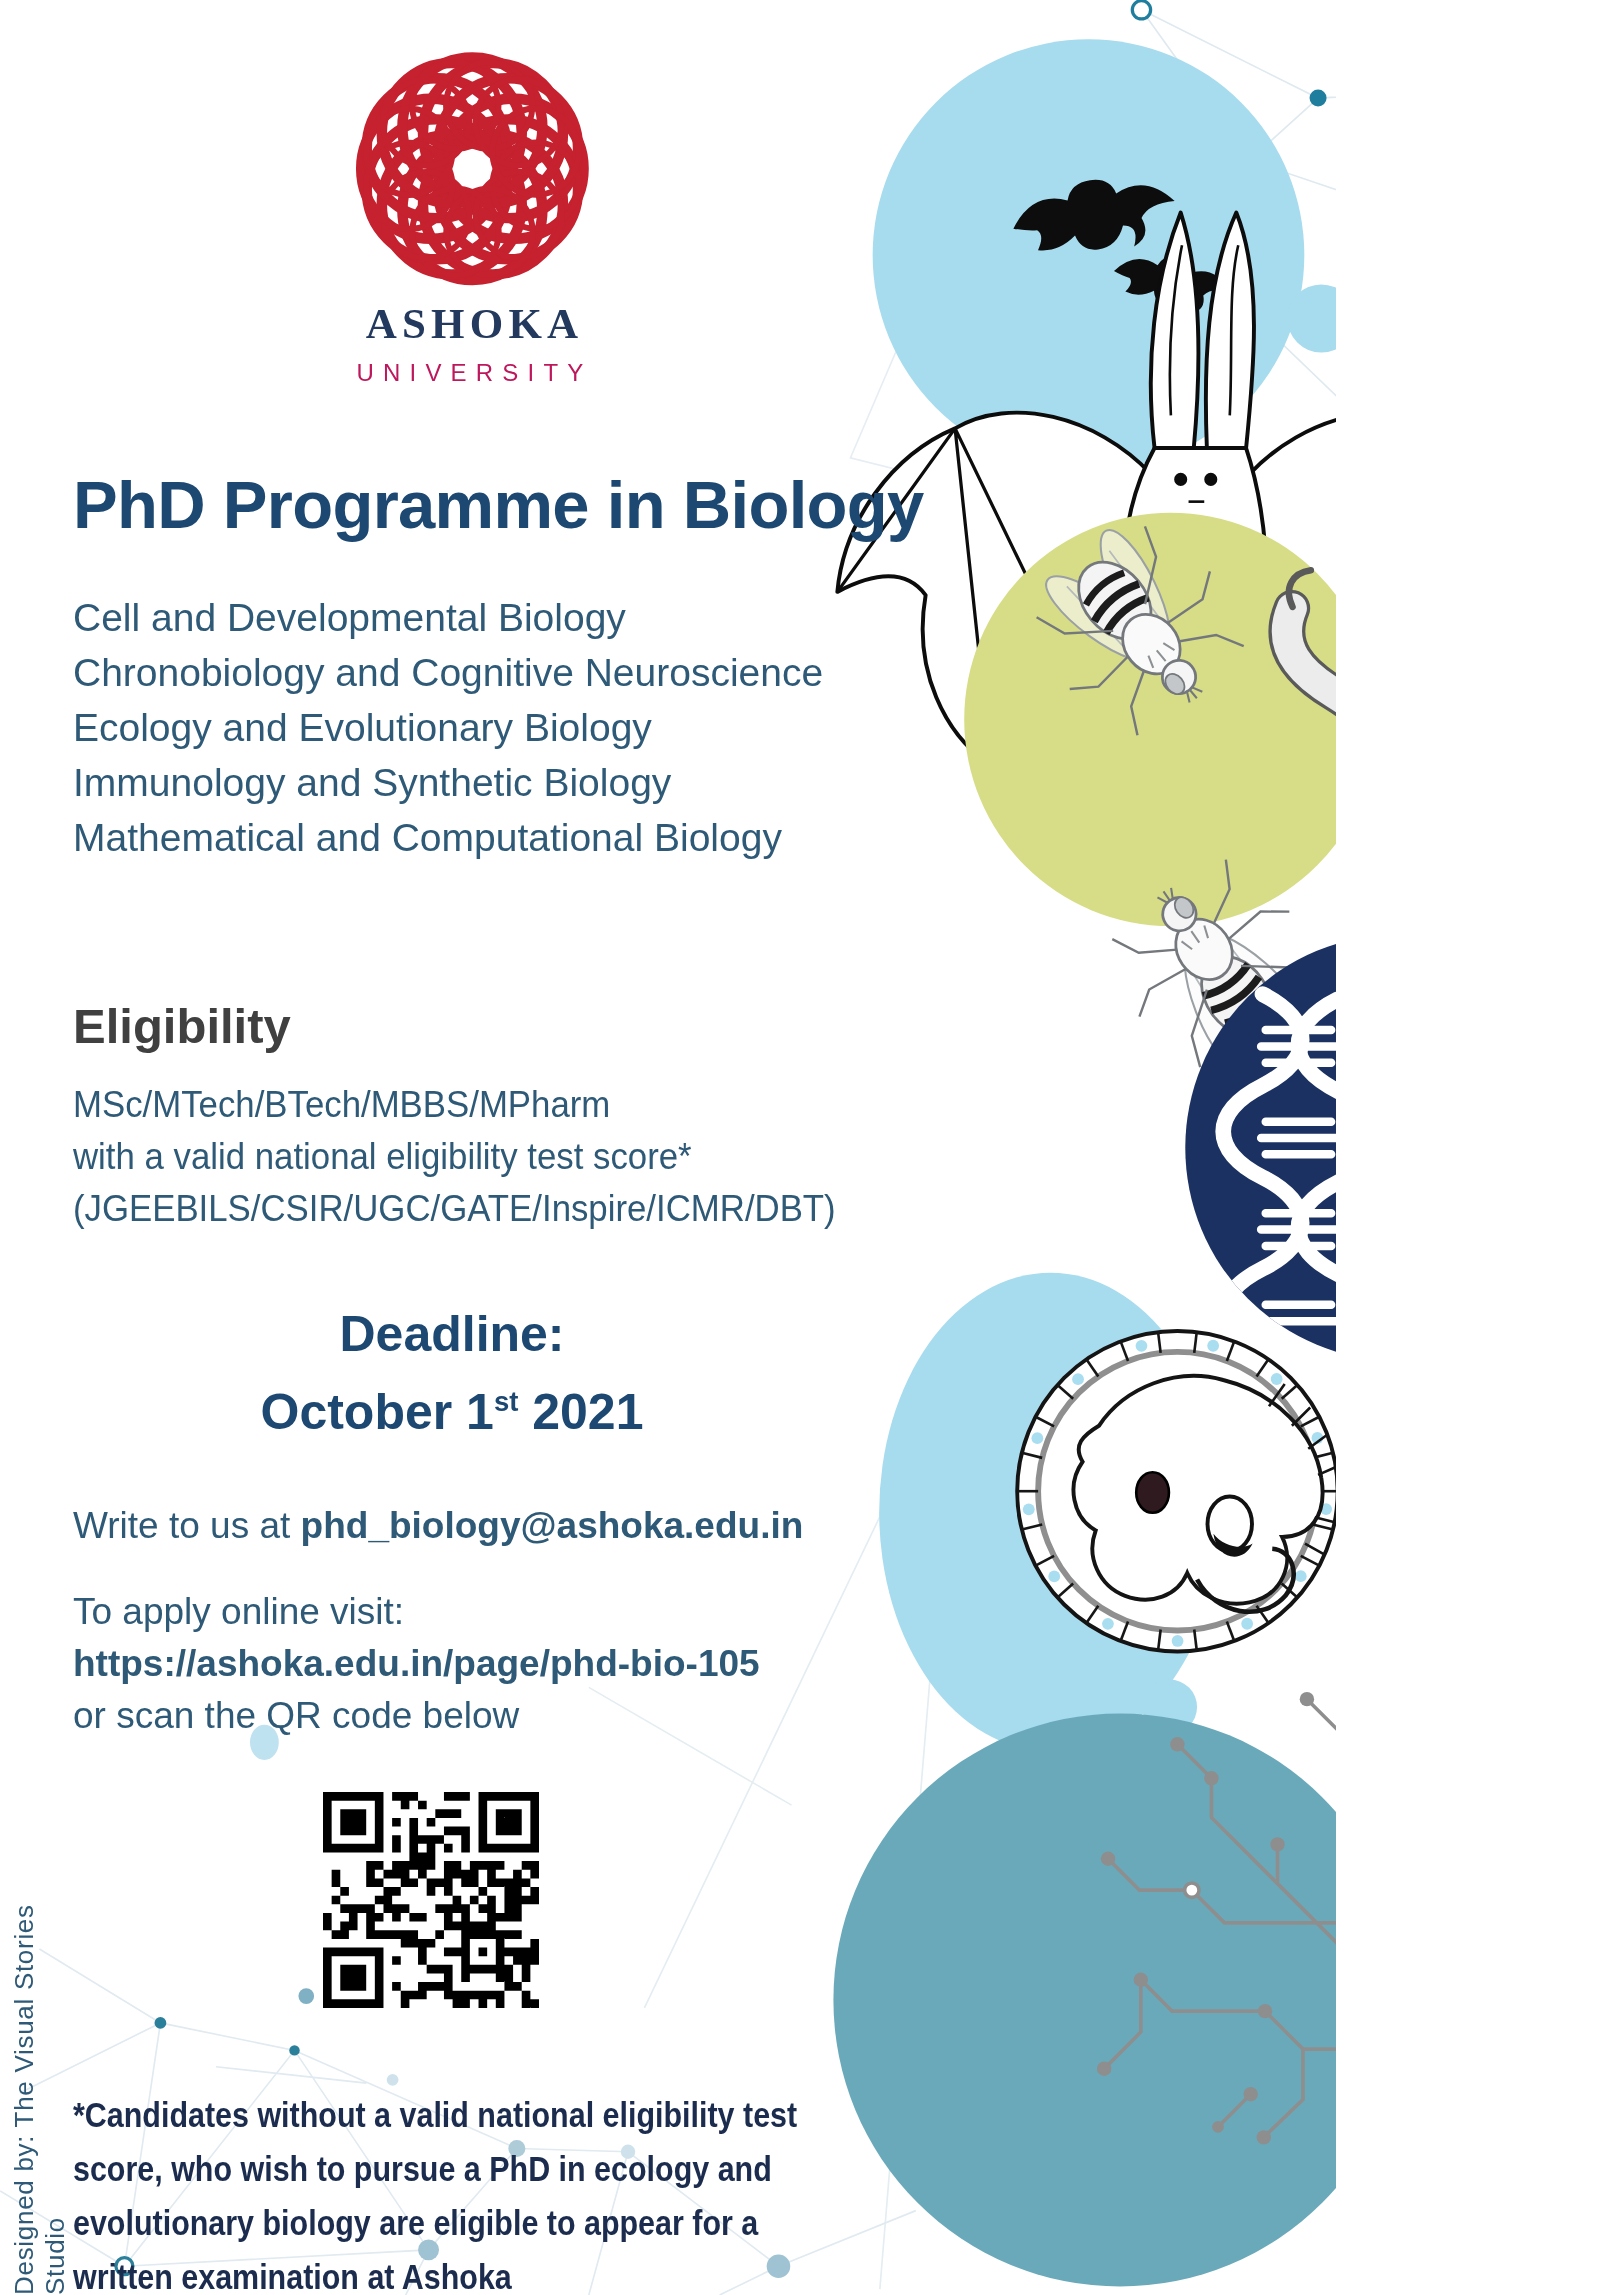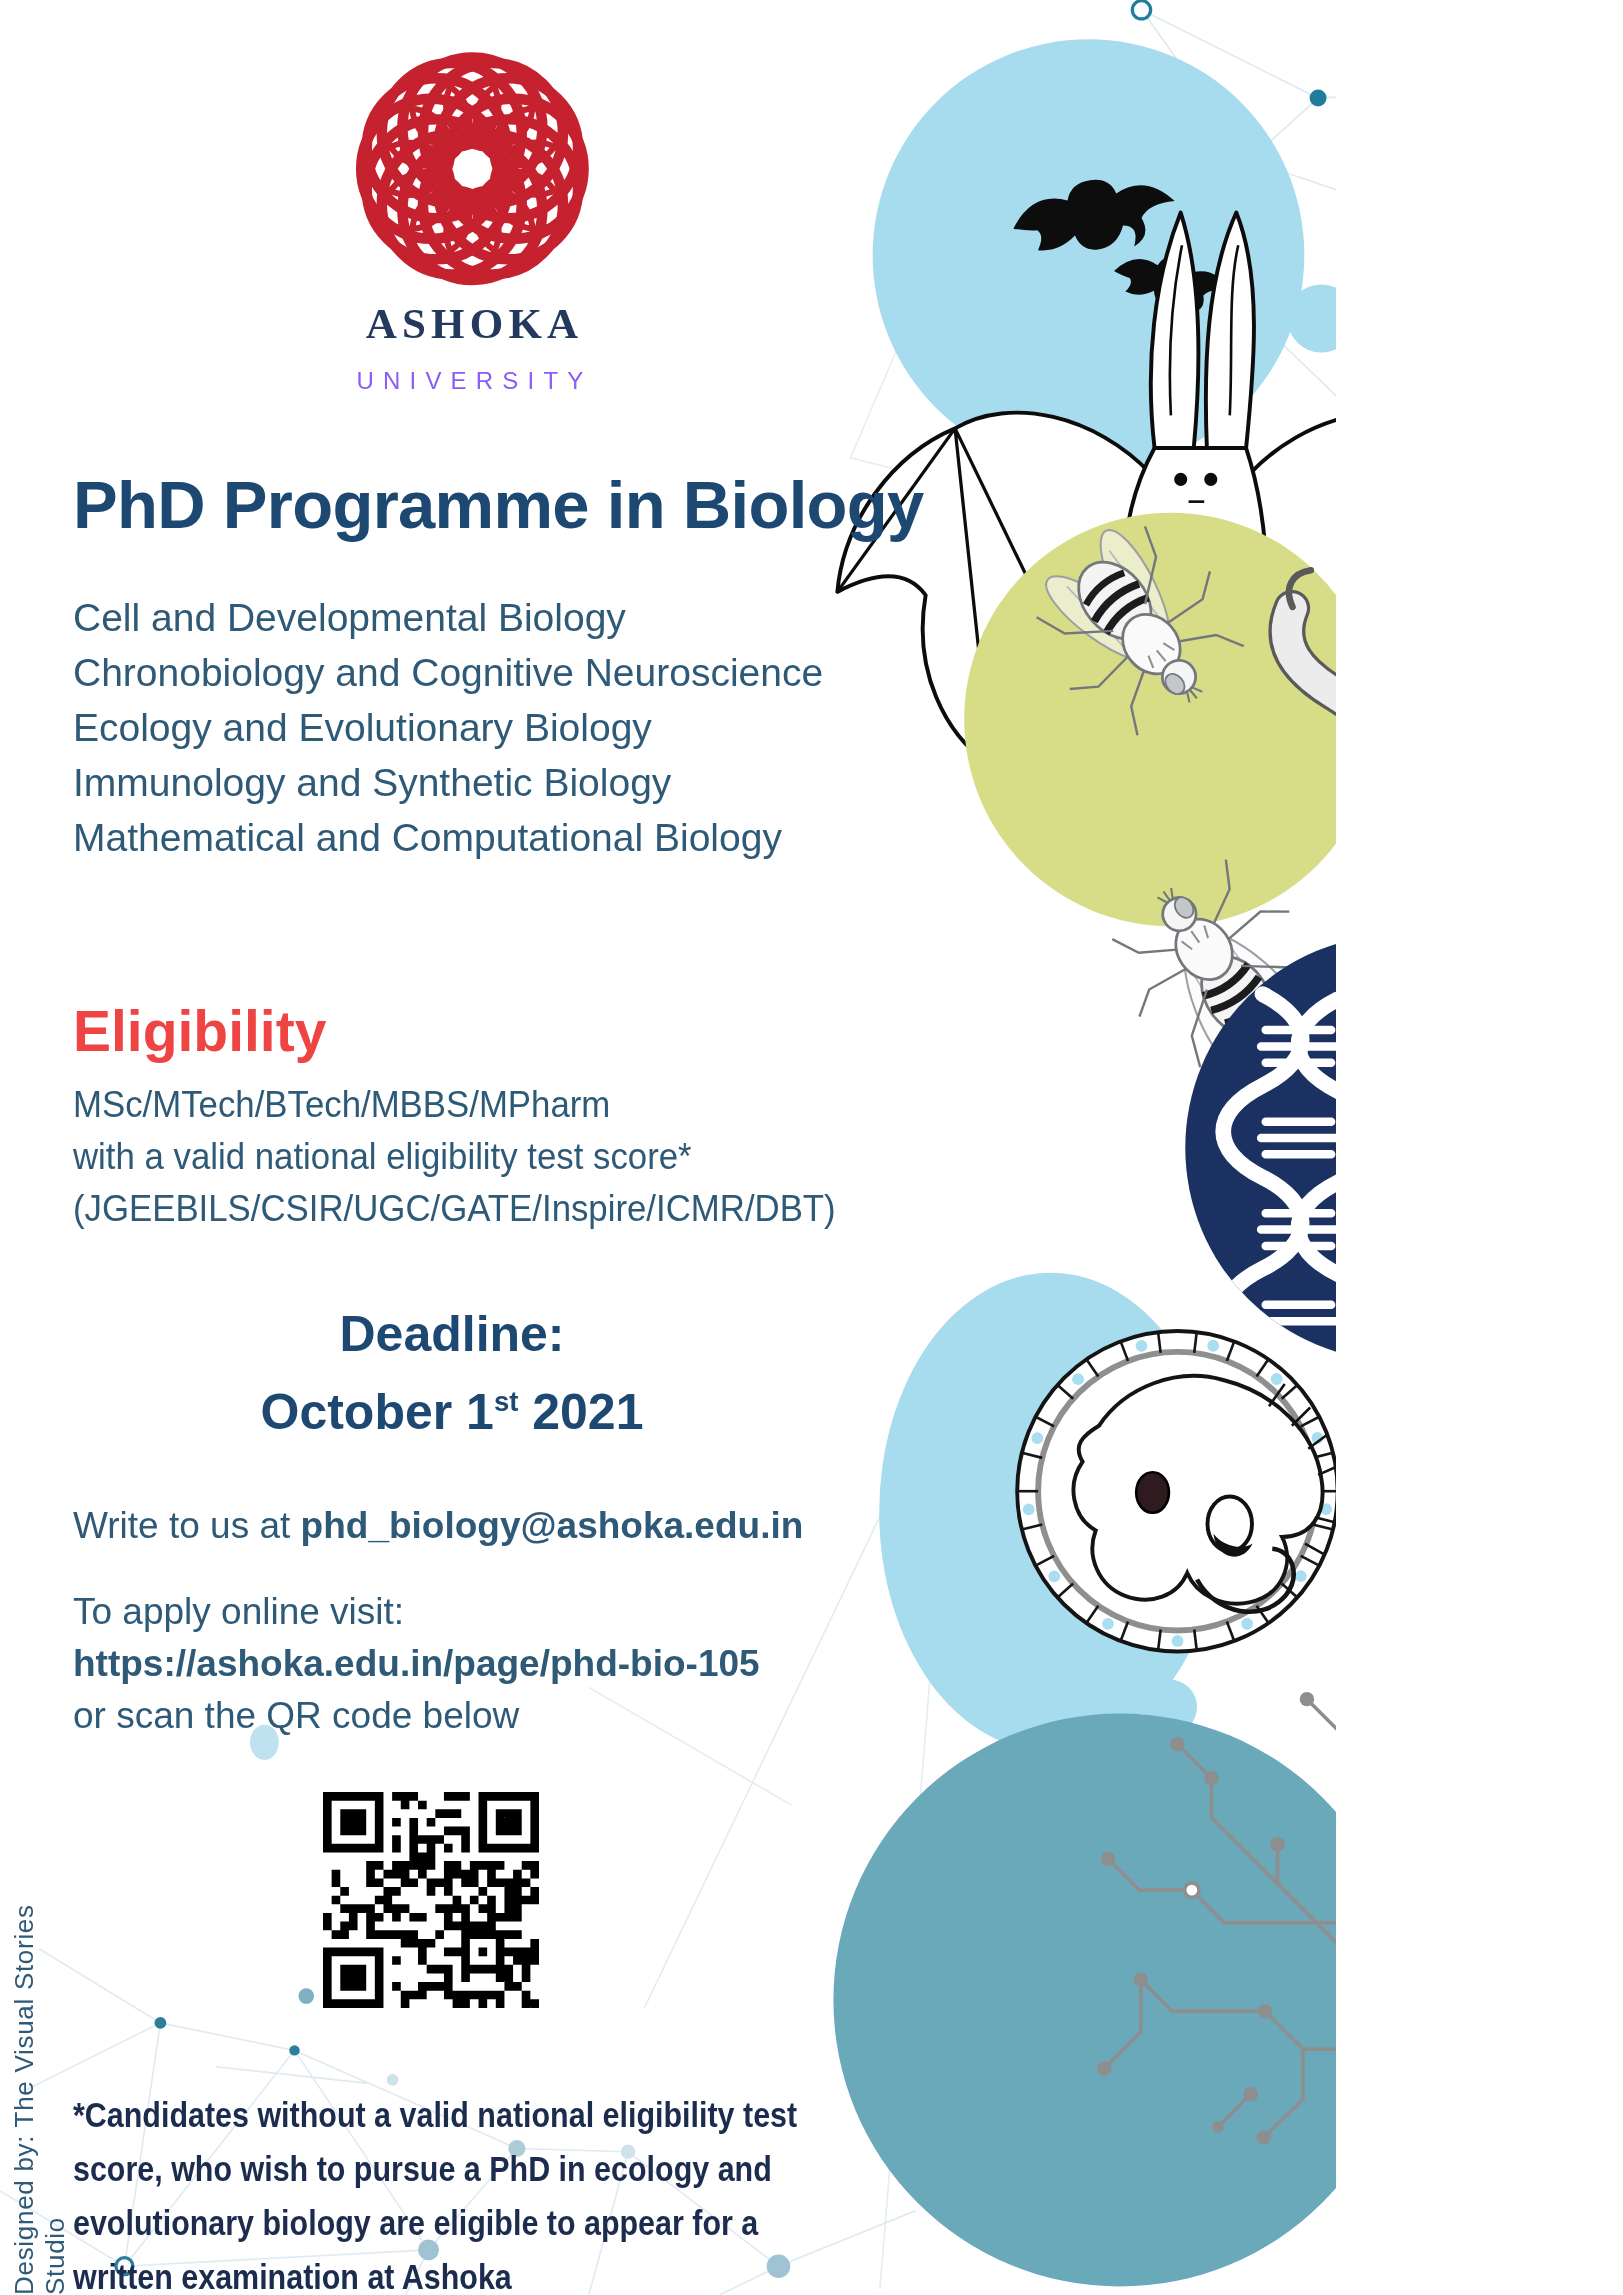--- a/index.html
+++ b/index.html
@@ -3,24 +3,24 @@
 <meta charset="utf-8">
 <style>
   html,body{margin:0;padding:0;background:#ffffff;}
   .poster{position:relative;width:1336px;height:2295px;overflow:hidden;background:#ffffff;
           font-family:"Liberation Sans",sans-serif;}
   .decor{position:absolute;left:0;top:0;z-index:0;}
   .txt{position:absolute;z-index:2;}
   .brand-text{left:249px;top:287px;width:451px;text-align:center;color:#23395e;}
   .wordmark{font-family:"Liberation Serif",serif;font-weight:700;font-variant:small-caps;
             font-size:61px;letter-spacing:5.2px;line-height:61px;}
-  .university{font-size:24px;letter-spacing:9.2px;margin-top:19px;color:#8b5cf6;}
+  .university{font-size:24px;letter-spacing:9.2px;margin-top:11px;color:#be185d;}
   .page-title{left:73px;top:466px;font-size:67px;font-weight:700;color:#1d4871;letter-spacing:-0.7px;}
   .programs{left:73px;top:590px;font-size:39px;line-height:55px;color:#2e5a78;}
-  .elig-head{left:73px;top:998px;font-size:57px;font-weight:700;color:#ef4444;}
+  .elig-head{left:73px;top:998px;font-size:49px;font-weight:700;color:#404040;}
   .elig-body{left:73px;top:1079px;font-size:37px;line-height:52px;color:#2e5a78;
              transform:scaleX(0.94);transform-origin:left top;}
   .deadline{left:92px;top:1300px;width:720px;text-align:center;font-size:50px;font-weight:700;
             color:#1d4871;line-height:68px;}
   .sup{font-size:0.55em;vertical-align:super;margin-top:36px;}
   .contact{left:73px;top:1505px;font-size:37px;color:#2e5a78;}
   .apply{left:73px;top:1586px;font-size:37px;line-height:52px;color:#2e5a78;}
   .b{font-weight:700;}
   .qr{position:absolute;left:314px;top:1783px;width:233px;height:233px;background:#ffffff;z-index:2;
       display:flex;align-items:center;justify-content:center;}

